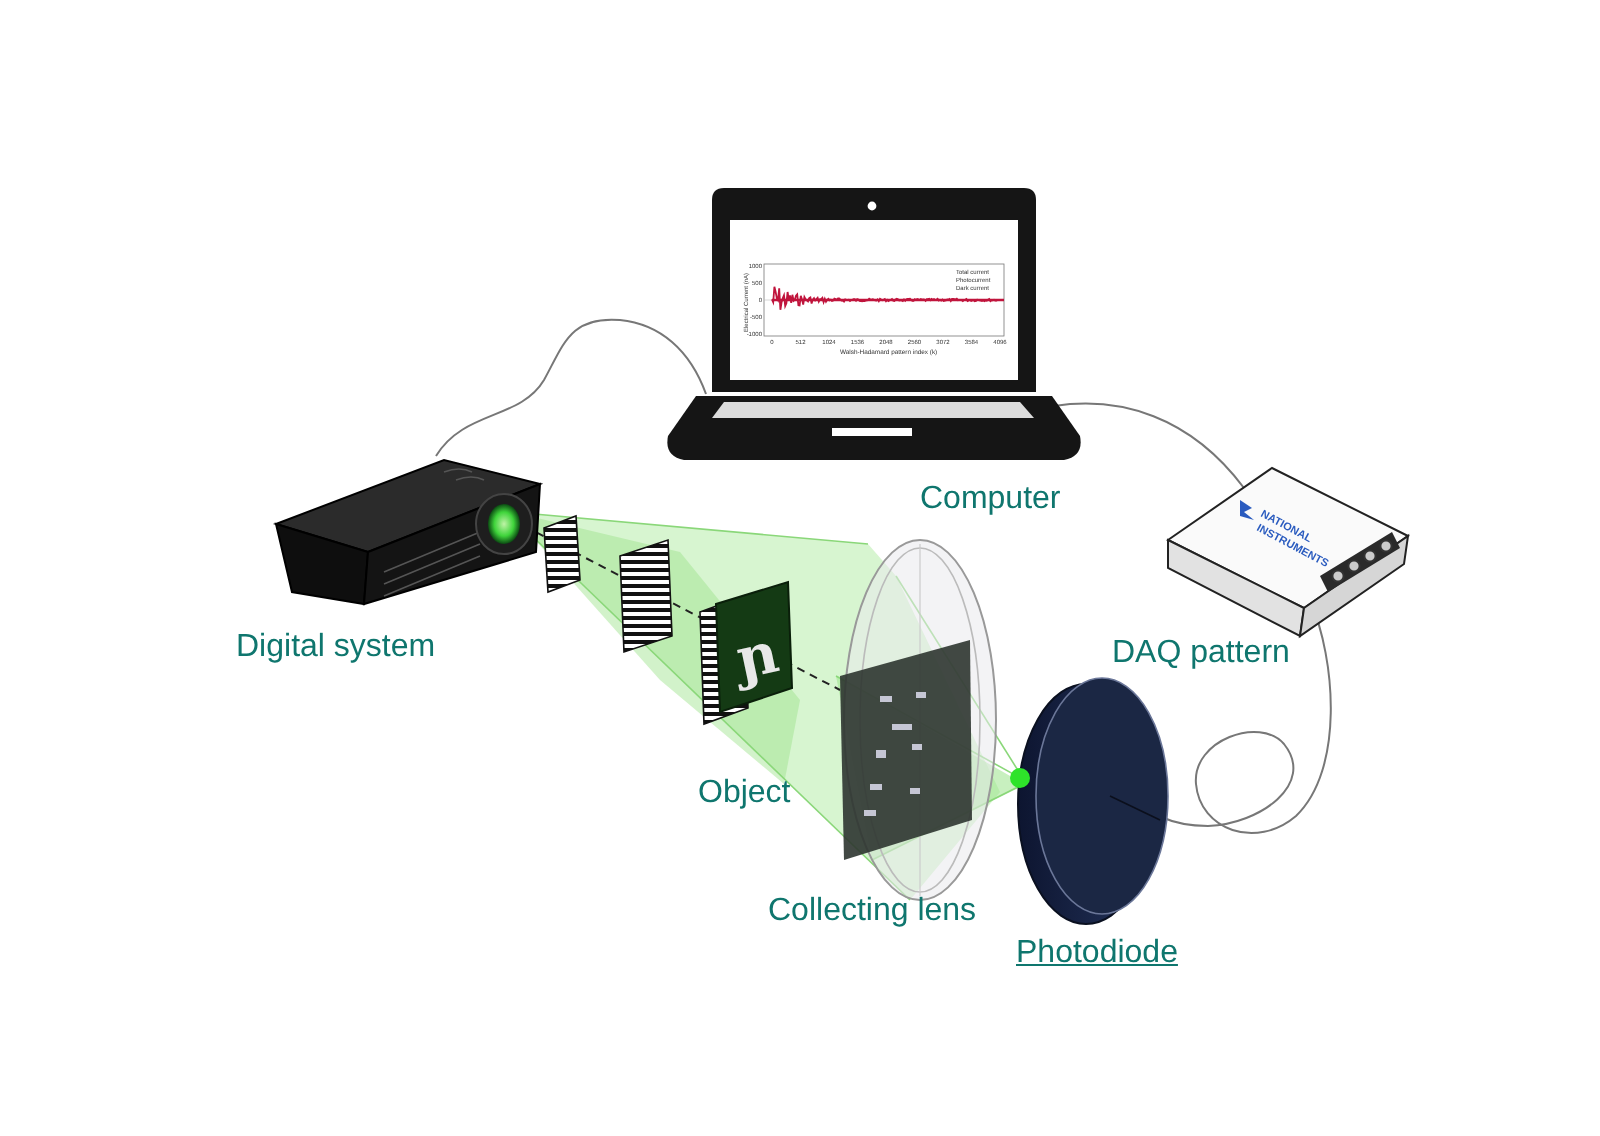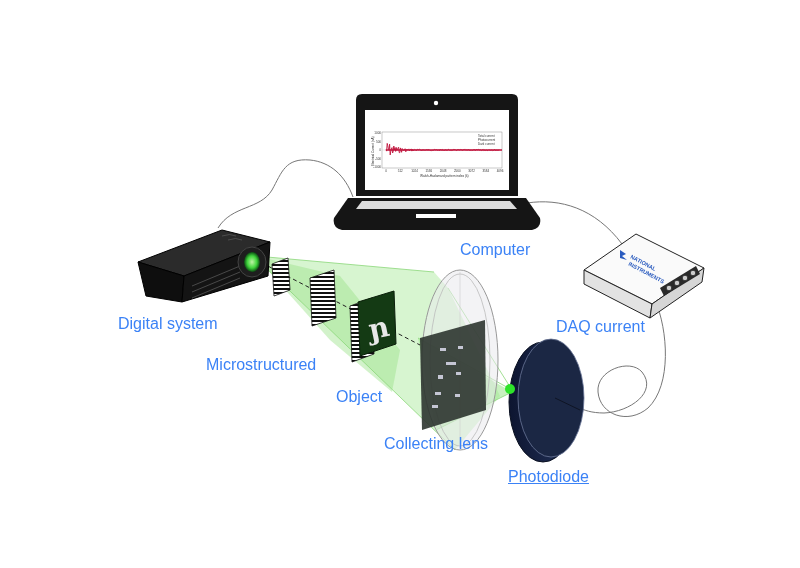--- a/index.html
+++ b/index.html
@@ -1,18 +1,18 @@
 <!DOCTYPE html>
 <html><head>
 <meta charset="utf-8">
 <style>
   html, body { margin: 0; padding: 0; background: #ffffff; }
   body { width: 800px; height: 568px; position: relative; overflow: hidden; font-family: "Liberation Sans", sans-serif; }
   #stage { position: absolute; left: 0; top: 0; width: 800px; height: 568px; }
-  .lbl { position: absolute; font-family: "Liberation Sans", sans-serif; font-size: 16px; color: #3b82f6; text-align: center; line-height: 19px; white-space: nowrap; }
+  .lbl { position: absolute; font-family: "Liberation Sans", sans-serif; font-size: 16px; color: #0f766e; text-align: center; line-height: 19px; white-space: nowrap; }
   .scr-txt { font-family: "Liberation Sans", sans-serif; fill: #333; }
 </style>
 </head>
 <body>
 
 <svg id="stage" viewBox="0 0 800 568" xmlns="http://www.w3.org/2000/svg">
   <defs>
     <radialGradient id="lensGrad" cx="50%" cy="50%" r="50%">
       <stop offset="0%" stop-color="#bff3a6"></stop>
       <stop offset="60%" stop-color="#3fd43b"></stop>
@@ -144,22 +144,21 @@
       <g id="legend">
           <text x="478" y="137" font-size="3" class="scr-txt">Total current</text>
           <text x="478" y="141" font-size="3" class="scr-txt">Photocurrent</text>
           <text x="478" y="145" font-size="3" class="scr-txt">Dark current</text>
         </g>
     </g>
   </g>
 </svg>
 
 <div class="lbl" style="left:460px; top:240px;">Computer</div>
-<div class="lbl" style="left:556px; top:317px;">DAQ current</div>
+<div class="lbl" style="left:556px; top:317px;">DAQ pattern</div>
 <div class="lbl" style="left:118px; top:314px;">
   <div>Digital system</div>
 </div>
 <div class="lbl" style="left:206px; top:355px;">
-  <div>Microstructured</div>
 </div>
-<div class="lbl" style="left:336px; top:387px;text-align:right;">Object</div>
-<div class="lbl" style="left:384px; top:434px;text-align:center;">Collecting lens</div>
+<div class="lbl" style="left:349px; top:387px;text-align:right;">Object</div>
+<div class="lbl" style="left:384px; top:446px;text-align:center;">Collecting lens</div>
 <div class="lbl" style="left:508px; top:467px;text-decoration:underline;">Photodiode</div>
 
 </body></html>

